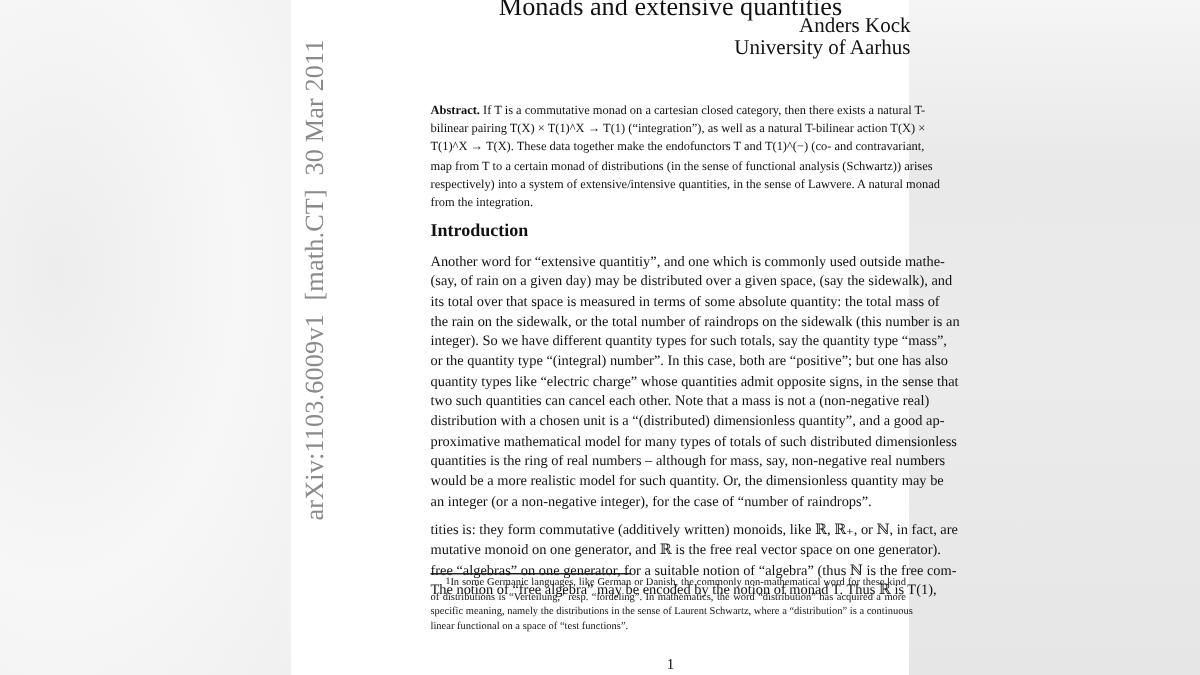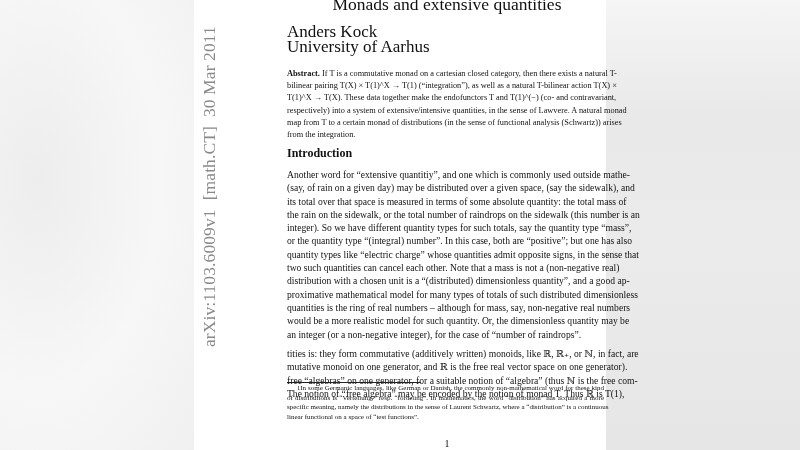--- a/index.html
+++ b/index.html
@@ -27,22 +27,22 @@
     transform: rotate(-90deg);
     white-space:nowrap;
     font-size:17.5px; color:#8a8a8a; letter-spacing:0.1px;
   }
   .stamp span { margin-right:9px; }
   .title {
     position:absolute; left:287px; width:320px; top:-6px; text-align:center;
     font-size:17.5px; line-height:20px;
   }
   .author {
-    position:absolute; left:287px; width:320px; top:24px; text-align:left;
-    font-size:17px; line-height:15px;
+    position:absolute; left:287px; width:320px; top:10px; text-align:right;
+    font-size:14px; line-height:15px;
   }
   .abstract {
     position:absolute; left:287px; width:317px; top:68px;
     font-size:8.3px; line-height:12.2px; text-align:justify;
   }
   .abstract b { font-weight:bold;margin-top:16px; }
   .h-intro {
     position:absolute; left:287px; top:144px;
     font-size:12px; font-weight:bold; line-height:18px;
   }
@@ -83,22 +83,22 @@
 
 <div class="author">
   <div>Anders Kock</div>
   <div>University of Aarhus</div>
 </div>
 
 <div class="abstract">
   <span class="line"><b>Abstract.</b> <span>If T is a commutative monad on a cartesian closed category, then there exists a natural T-</span></span>
   <span class="line">bilinear pairing T(X) × T(1)^X → T(1) (“integration”), as well as a natural T-bilinear action T(X) ×</span>
   <span class="line">T(1)^X → T(X). These data together make the endofunctors T and T(1)^(−) (co- and contravariant,</span>
+  <span class="line">map from T to a certain monad of distributions (in the sense of functional analysis (Schwartz)) arises</span>
   <span class="line">respectively) into a system of extensive/intensive quantities, in the sense of Lawvere. A natural monad</span>
-  <span class="line">map from T to a certain monad of distributions (in the sense of functional analysis (Schwartz)) arises</span>
   <span class="line last">from the integration.</span>
 </div>
 
 <div class="h-intro">Introduction</div>
 
 <div class="para p1">
   <span class="line">Another word for “extensive quantitiy”, and one which is commonly used outside mathe-</span>
   <span class="line">(say, of rain on a given day) may be distributed over a given space, (say the sidewalk), and</span>
   <span class="line">its total over that space is measured in terms of some absolute quantity: the total mass of</span>
   <span class="line">the rain on the sidewalk, or the total number of raindrops on the sidewalk (this number is an</span>

